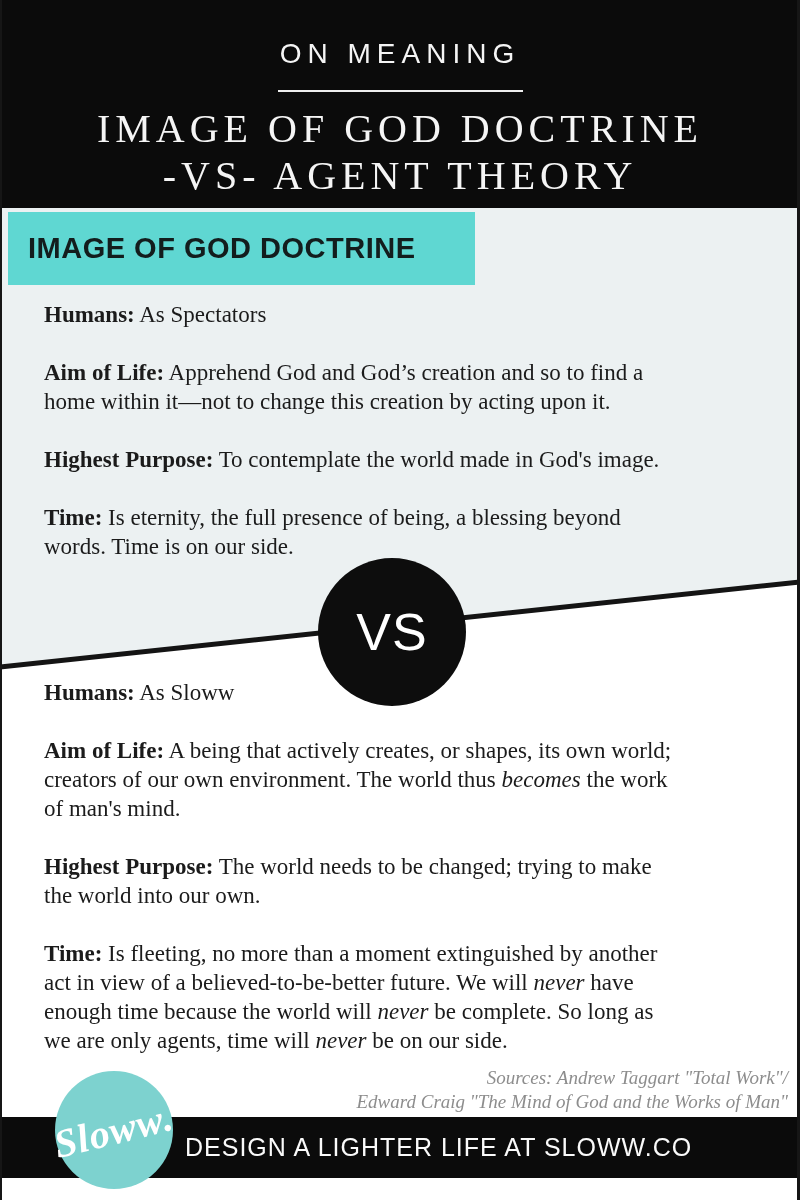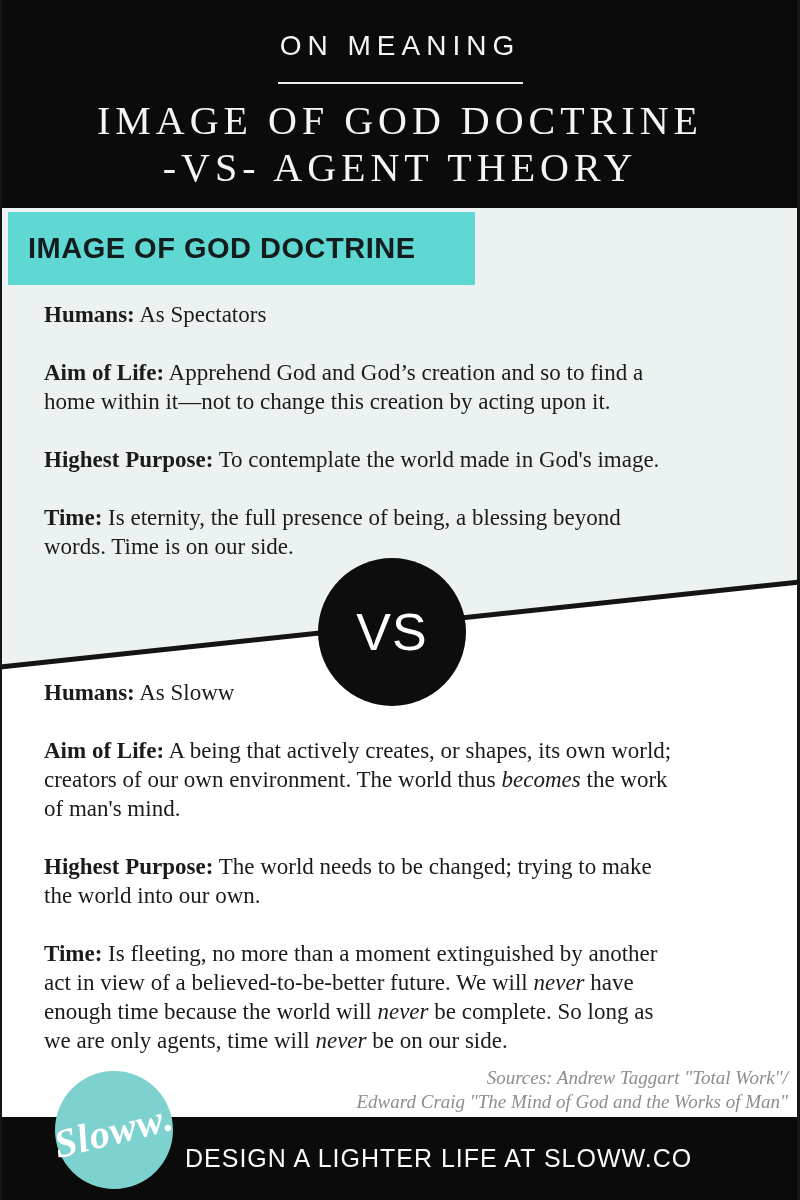--- a/index.html
+++ b/index.html
@@ -11,21 +11,21 @@
   .edge{position:absolute;top:0;bottom:0;background:#161616;z-index:40;}
   .edge-left{left:0;width:2px;}
   .edge-right{right:0;width:3px;}
 
   
   .header{
     position:absolute;top:0;left:0;width:800px;height:208px;
     background:#0b0b0b;color:#f5f5f5;text-align:center;z-index:5;
   }
   .kicker{
-    padding-top:31px;font-family:"Liberation Sans",sans-serif;
+    padding-top:39px;font-family:"Liberation Sans",sans-serif;
     font-size:28px;line-height:30px;letter-spacing:6px;font-weight:400;
   }
   .rule{width:245px;height:2px;background:#efefef;margin:21px auto 13px auto;}
   .title-line{
     font-family:"Liberation Serif",serif;font-size:40px;line-height:47px;
     letter-spacing:5px;font-weight:400;white-space:nowrap;
   }
 
   
   .mid-bg{position:absolute;top:208px;left:0;width:800px;height:475px;z-index:1;}
@@ -62,21 +62,21 @@
   }
 
   
   .sources{
     position:absolute;right:12px;top:1066px;z-index:4;text-align:right;
     font-style:italic;font-size:19px;line-height:24px;color:#8d8d8d;
   }
 
   
   .footer{
-    position:absolute;left:0;top:1117px;width:800px;height:83px;
+    position:absolute;left:0;top:1117px;width:800px;height:61px;
     background:#0b0b0b;z-index:5;display:flex;align-items:center;
   }
   .tagline{
     margin-left:185px;font-family:"Liberation Sans",sans-serif;
     font-size:25px;letter-spacing:1px;color:#fafafa;white-space:nowrap;
   }
   .logo-circle{
     position:absolute;left:55px;top:1071px;width:118px;height:118px;
     background:#7dd2cf;border-radius:50%;z-index:20;
     display:flex;align-items:center;justify-content:center;

